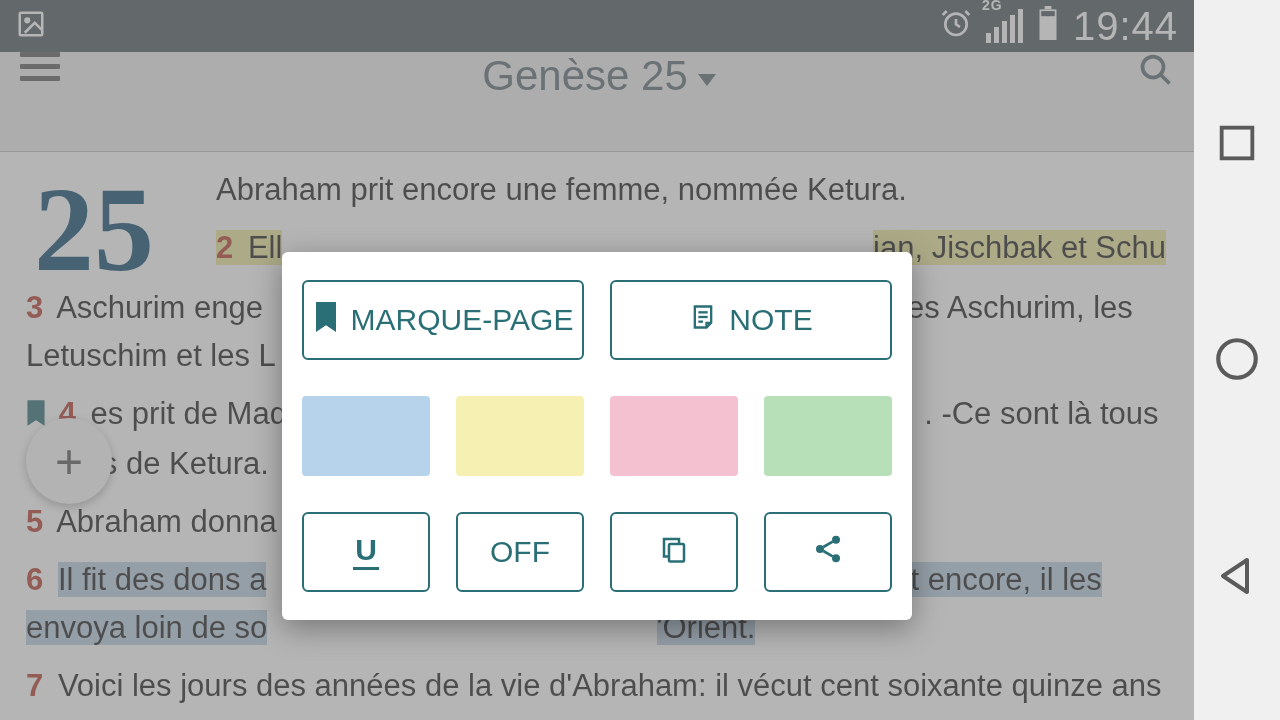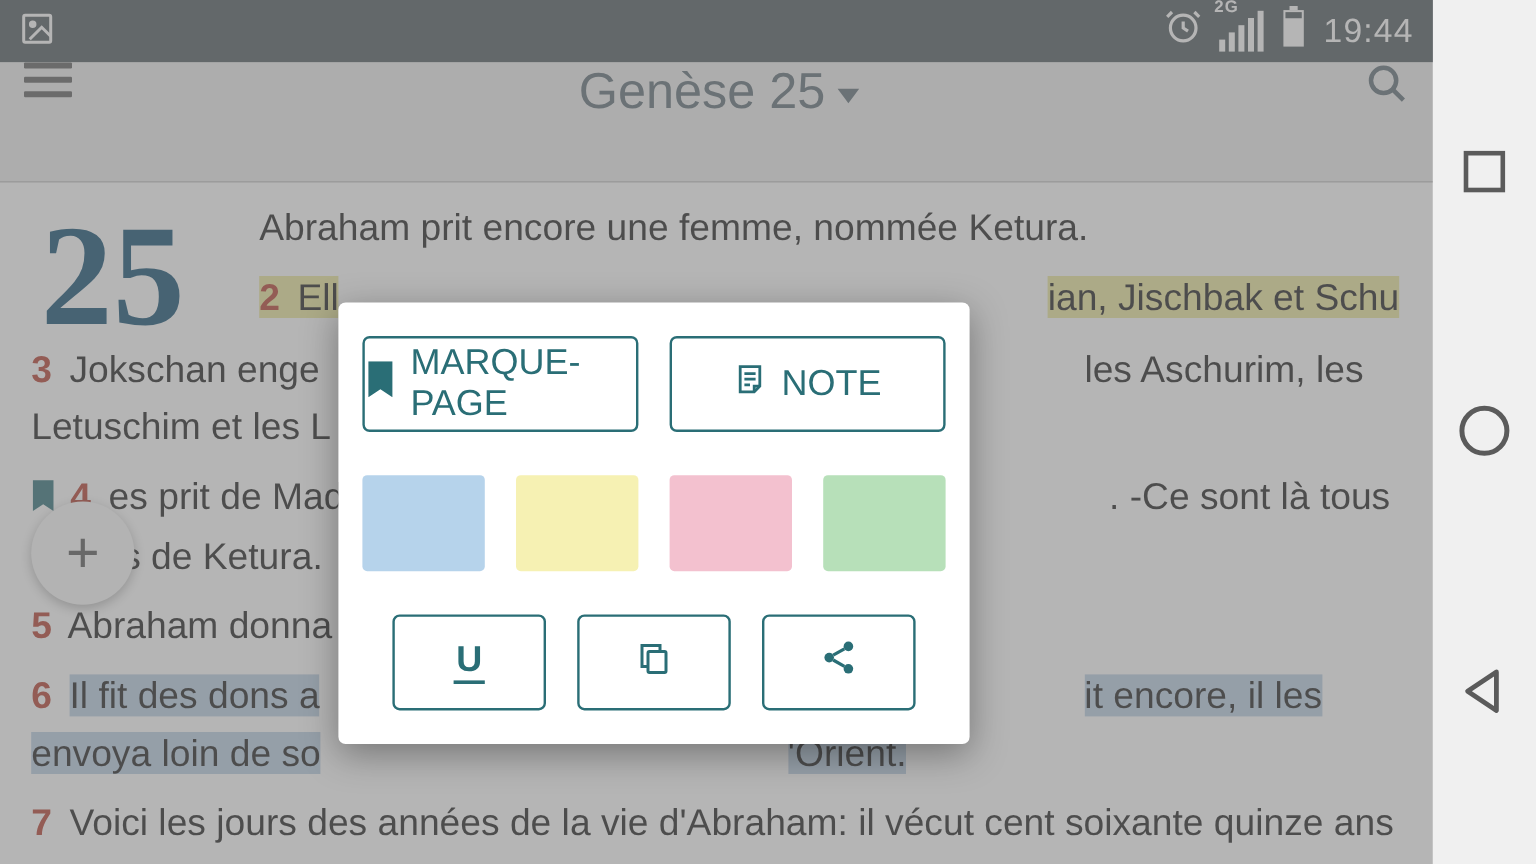--- a/index.html
+++ b/index.html
@@ -6,21 +6,21 @@
   html, body { width: 1280px; height: 720px; overflow: hidden; font-family: Arial, Helvetica, sans-serif; }
   .screen { width: 1280px; height: 720px; display: flex; }
   .phone-area { width: 1194px; height: 720px; position: relative; background: #fff; }
   .nav-area { width: 86px; height: 720px; background: #f0f0f0; display: flex; flex-direction: column; align-items: center; justify-content: space-between; padding: 120px 0; }
   .nav-btn { color: #5b5b5b; display:flex; align-items:center; justify-content:center; }
 
   
   .statusbar { height: 52px; background: #4a5459; display: flex; align-items: center; justify-content: space-between; padding: 0 16px; color: #fff; }
   .status-left { display:flex; align-items:center; gap:8px;}
   .status-right { display:flex; align-items:center; gap:14px; font-size: 30px; letter-spacing: 1px; font-weight: 400;}
-  .clock { font-size: 28px; font-weight: 400; }
+  .clock { font-size: 40px; font-weight: 400; }
 
   
   .appbar { height: 100px; background: #eeeeee; border-bottom: 1px solid #bfbfbf; display:flex; align-items:flex-start; justify-content:space-between; padding: 0 20px; color:#57636a;}
   .hamburger { display:flex; flex-direction:column; gap:7px; }
   .hamburger span { width: 40px; height: 5px; background:#5c5c5c; border-radius:1px;}
   .title-wrap { display:flex; align-items:center; gap:10px; color:#5b6a73; font-size: 42px; }
   .title-caret { width:0;height:0;border-left:9px solid transparent;border-right:9px solid transparent;border-top:12px solid #5b6a73; margin-top:8px;}
   .search-icon svg { width:36px; height:36px; stroke:#5b6a73; }
 
   
@@ -33,21 +33,21 @@
   .para { margin-bottom: 10px; text-align:left; }
   .indent { padding-left: 190px; }
 
   
   .fab { position:absolute; left: 26px; top: 418px; width:86px; height:86px; border-radius:50%; background:#fafafa; box-shadow: 0 3px 10px rgba(0,0,0,.3); display:flex; align-items:center; justify-content:center; font-size:48px; color:#555;}
 
   
   .dim { position:absolute; inset:0; background: rgba(120,120,120,0.55); }
 
   
-  .popup { position:absolute; left: 282px; top: 252px; width: 526px; background:#fff; border-radius: 6px; box-shadow: 0 8px 30px rgba(0,0,0,.35); padding: 28px 20px; display:flex; flex-direction:column; gap: 36px;}
+  .popup { position:absolute; left: 282px; top: 252px; width: 630px; background:#fff; border-radius: 6px; box-shadow: 0 8px 30px rgba(0,0,0,.35); padding: 28px 20px; display:flex; flex-direction:column; gap: 36px;}
   .row { display:flex; gap: 26px; justify-content: center;}
   .btn-outline { border: 2px solid #2a6e76; border-radius: 6px; color:#2a6e76; display:flex; align-items:center; justify-content:center; gap:12px; font-size: 30px; font-weight:500; height: 80px;}
   .btn-wide { flex:1; }
   .swatch { flex:1; height: 80px; border-radius: 4px; }
   .sw-blue { background:#b6d3eb; }
   .sw-yellow { background:#f6f1b3; }
   .sw-pink { background:#f3c1cf; }
   .sw-green { background:#b7e0b9; }
   .btn-sq { width: 128px; height: 80px; }
   .u-letter { font-size: 30px; font-weight:600; border-bottom: 3px solid #2a6e76; padding: 0 2px 2px; line-height:1;}
@@ -124,21 +124,21 @@
       </div>
 
       <div class="para indent">
         <span class="hl-yellow"><span class="versenum">2</span>&nbsp;<span>Ell</span></span>
         <span style="visibility:hidden;">xxxxxxxxxxxxxxxxxxxxxxxxxxxxxxxxxxxxx</span>
         <span class="hl-yellow">ian, Jischbak et Schu</span>
       </div>
 
       <div class="para" style="clear:both;">
         <span class="versenum">3</span>
-        <span>Jokschan enge</span>
+        <span>Aschurim enge</span>
         <span style="visibility:hidden;">xxxxxxxxxxxxxxxxxxxxxxxxxxxxxxxxxxxxxxxx</span>
         <span> les Aschurim, les Letuschim et les L</span>
       </div>
 
       <div class="para">
         <span class="bm-ribbon">
           <svg width="20" height="26" viewBox="0 0 14 18" fill="#2a6e76">
               <path d="M1 0h12v18l-6-4-6 4z"></path>
             </svg>
         </span>
@@ -202,20 +202,23 @@
         <div class="swatch sw-blue"></div>
         <div class="swatch sw-yellow"></div>
         <div class="swatch sw-pink"></div>
         <div class="swatch sw-green"></div>
       </div>
       <div class="row">
         <div class="btn-outline btn-sq">
           <span class="u-letter">U</span>
         </div>
         <div class="btn-outline btn-sq">
+          <span>OFF</span>
+        </div>
+        <div class="btn-outline btn-sq">
           <span>
             <svg width="30" height="32" viewBox="0 0 24 24" fill="none" stroke="#2a6e76" stroke-width="2">
                 <rect x="8" y="8" width="12" height="14" rx="1"></rect>
                 <path d="M16 8V4H4v14h4"></path>
               </svg>
           </span>
         </div>
         <div class="btn-outline btn-sq">
           <span>
             <svg width="32" height="32" viewBox="0 0 24 24" fill="#2a6e76">

